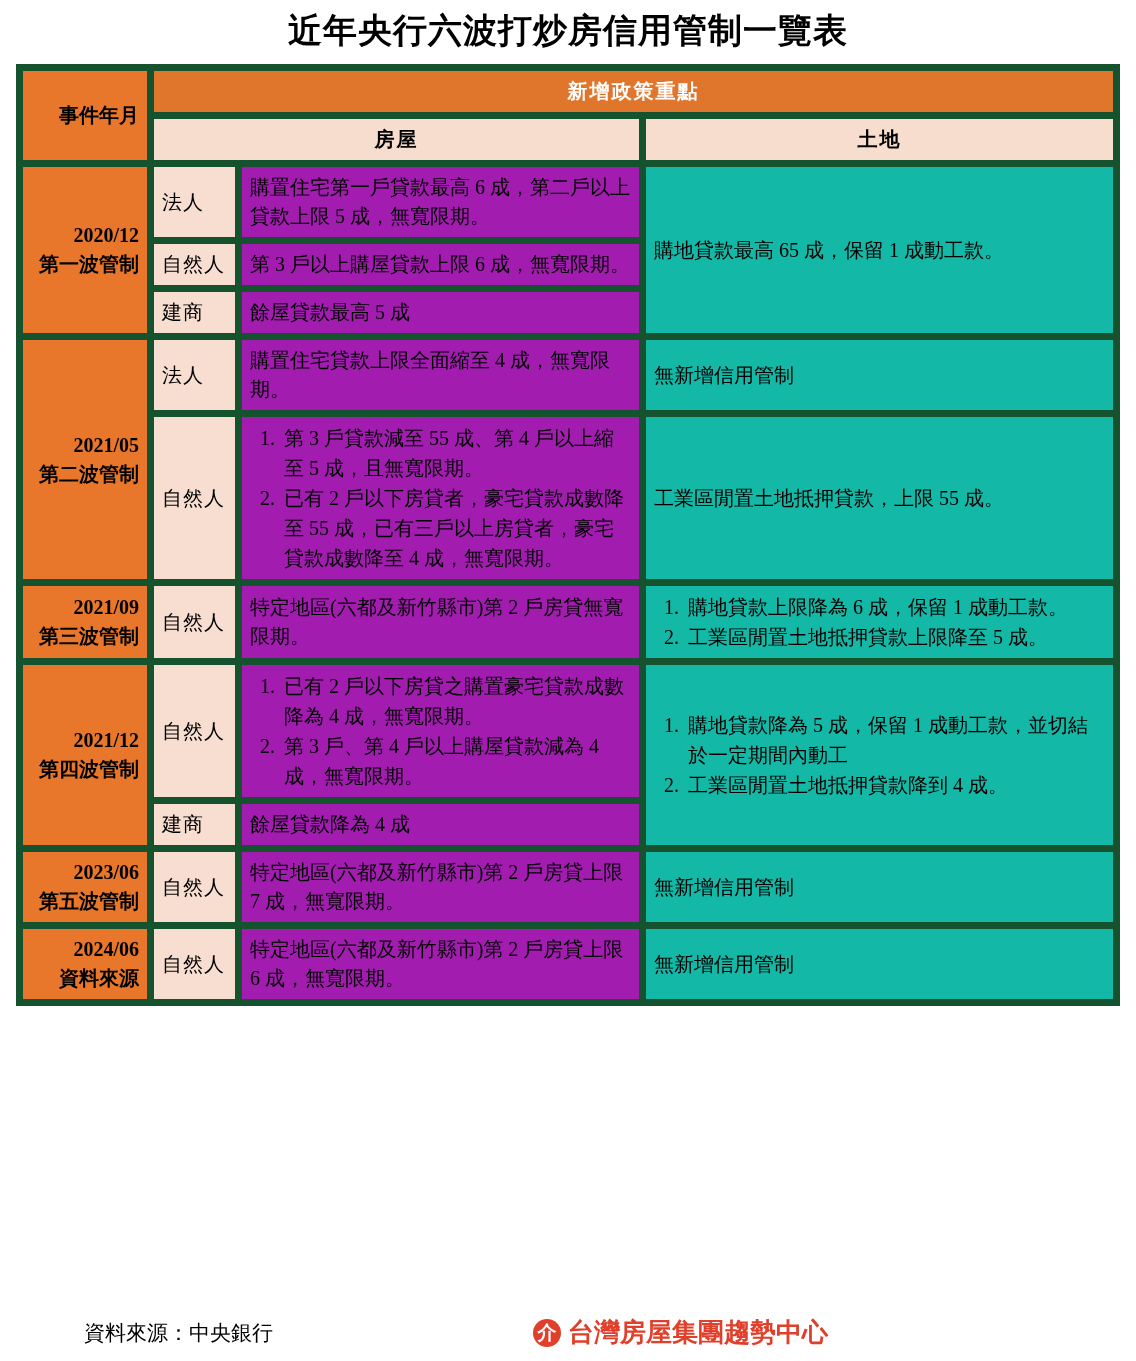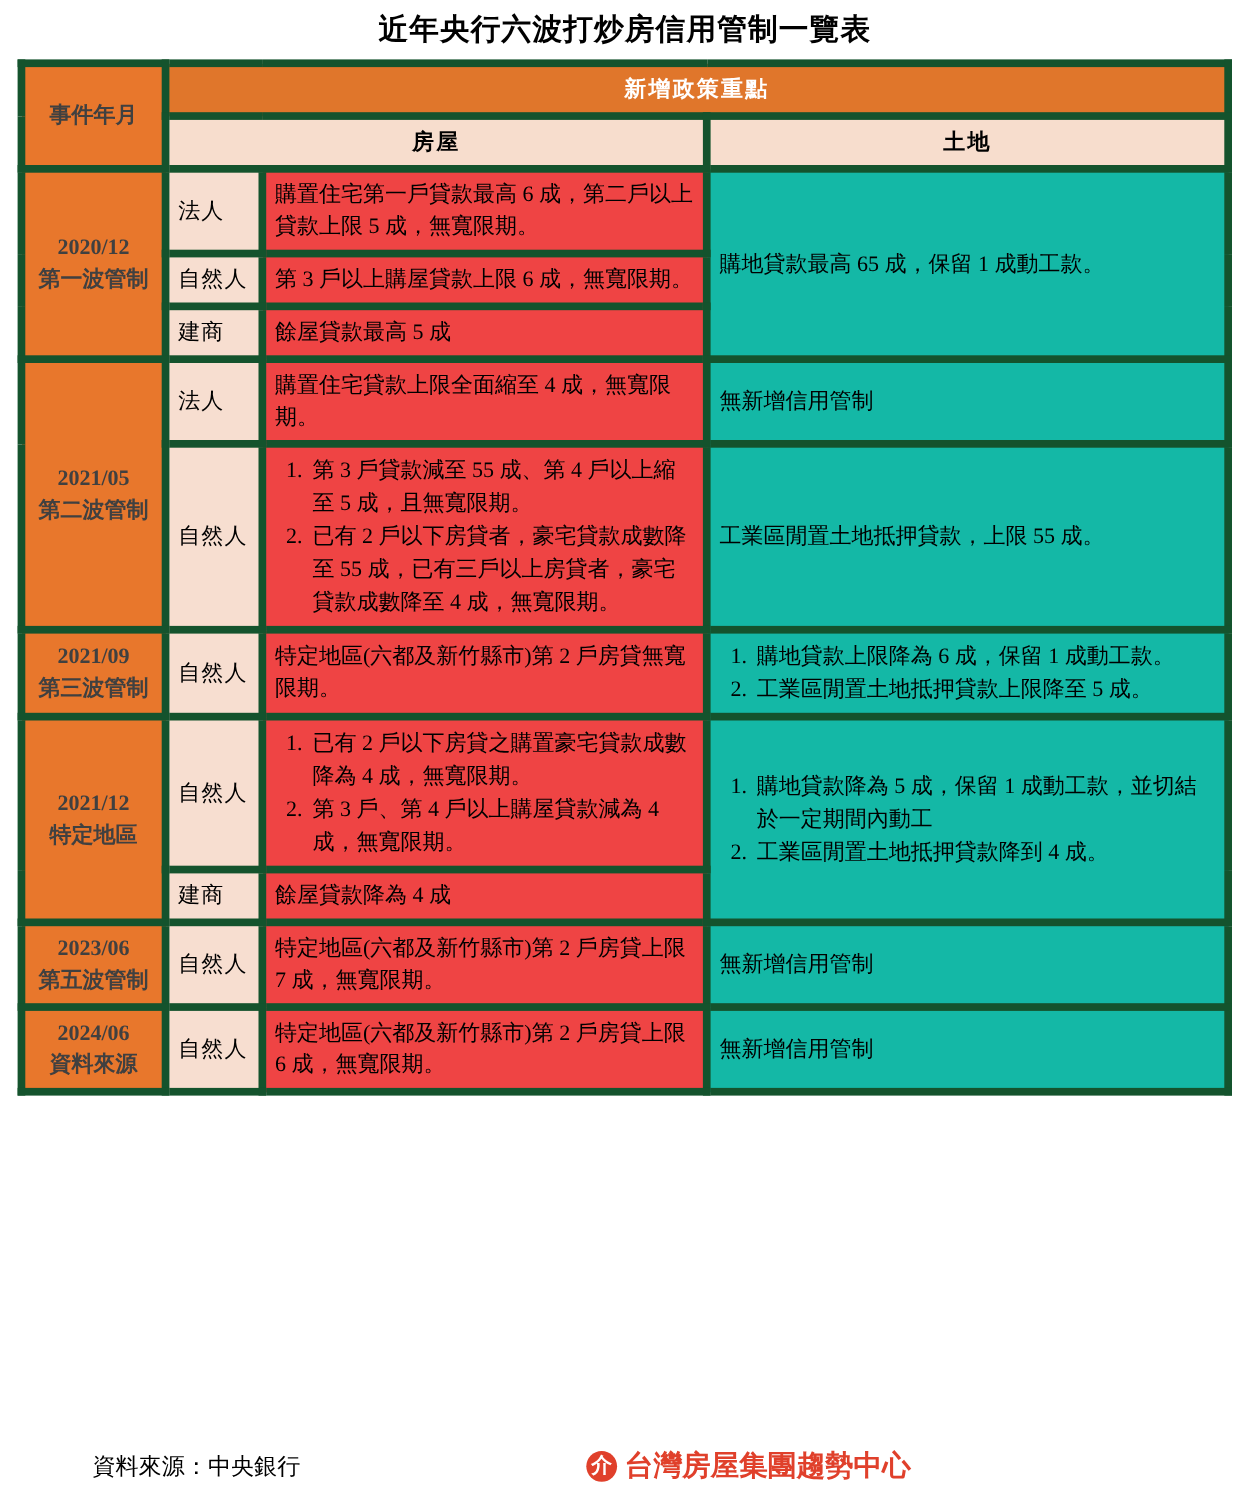--- a/index.html
+++ b/index.html
@@ -15,21 +15,21 @@
     position: relative;
   }
   .page {
     width: 1136px;
     height: 1361px;
     box-sizing: border-box;
     position: relative;
   }
   .title {
     text-align: center;
-    font-size: 27px;
+    font-size: 34px;
     font-weight: bold;
     letter-spacing: 1px;
     padding: 8px 0 10px 0;
   }
   table.main {
     border-collapse: collapse;
     width: 1104px;
     margin: 0 16px;
     table-layout: fixed;
   }
@@ -50,37 +50,37 @@
   }
   .hdr-sub {
     background: #f7ddcd;
     text-align: center;
     font-size: 22px;
     font-weight: bold;
     letter-spacing: 2px;
   }
   .col-date {
     background: #e8772c;
-    color: #404040;
-    text-align: center;
+    color: #000000;
+    text-align: right;
     font-weight: bold;
     font-size: 21px;
     width: 131px;
     line-height: 1.6;
   }
   .col-date .d2 { display: block; }
   .col-type {
     background: #f7ded0;
     text-align: left;
     font-size: 20px;
     width: 88px;
     letter-spacing: 1px;
   }
   .cell-house {
-    background: #ef4444;
+    background: #a21caf;
     width: 404px;
   }
   .cell-land {
     background: #14b8a6;
   }
   ol.numlist {
     margin: 0;
     padding-left: 30px;
     list-style-position: outside;
   }
@@ -203,21 +203,21 @@
           <ol class="numlist">
             <li>購地貸款上限降為 6 成，保留 1 成動工款。</li>
             <li>工業區閒置土地抵押貸款上限降至 5 成。</li>
           </ol>
         </td>
       </tr>
 
       <tr>
         <td class="col-date" rowspan="2">
           <span>2021/12</span>
-          <span class="d2">特定地區</span>
+          <span class="d2">第四波管制</span>
         </td>
         <td class="col-type">自然人</td>
         <td class="cell-house">
           <ol class="numlist">
             <li>已有 2 戶以下房貸之購置豪宅貸款成數降為 4 成，無寬限期。</li>
             <li>第 3 戶、第 4 戶以上購屋貸款減為 4 成，無寬限期。</li>
           </ol>
         </td>
         <td class="cell-land" rowspan="2">
           <ol class="numlist">

